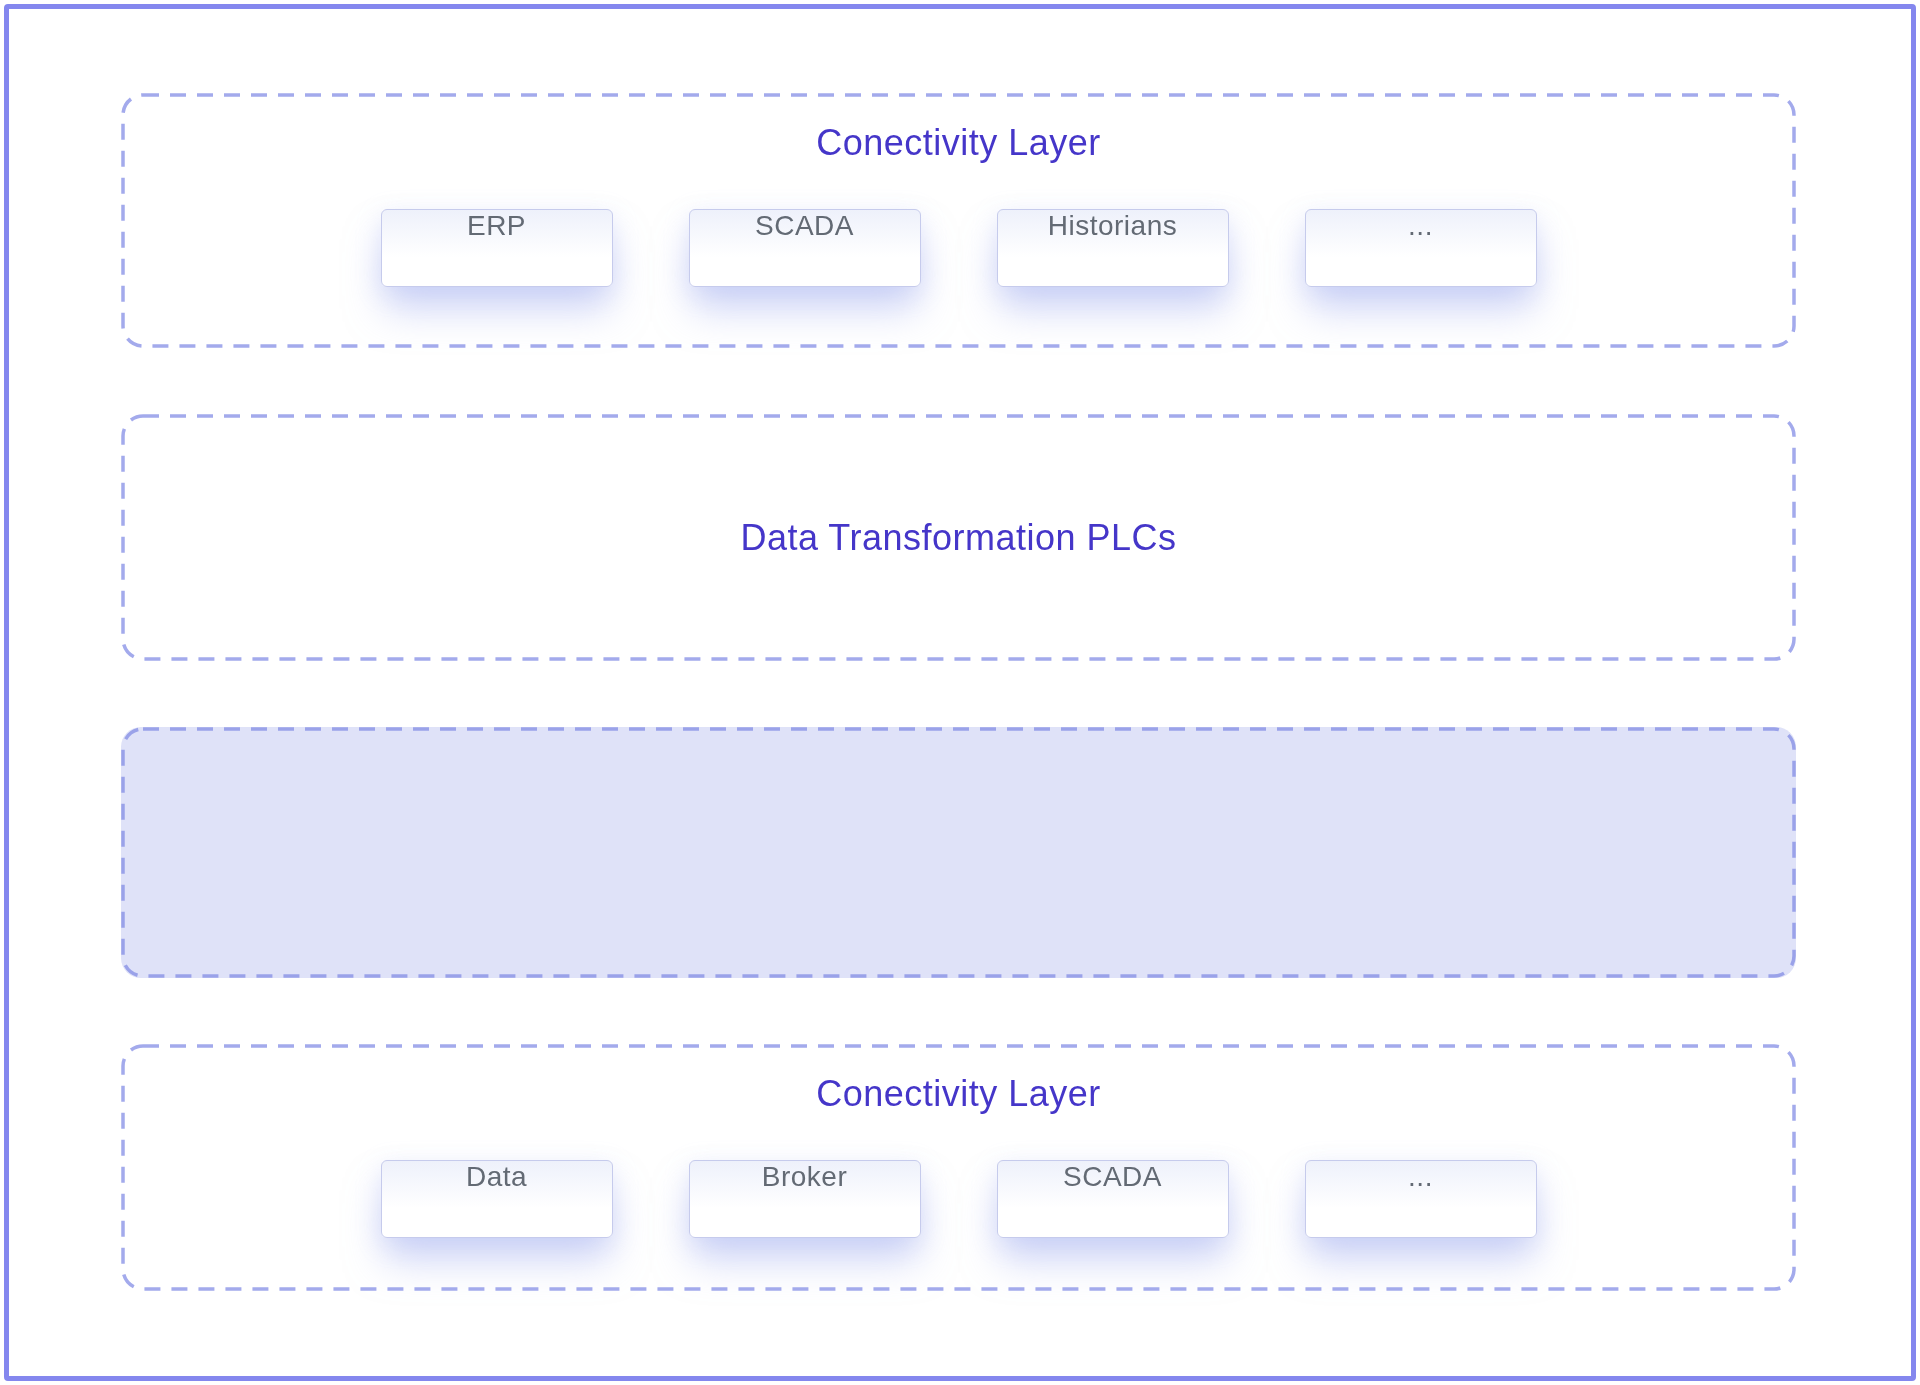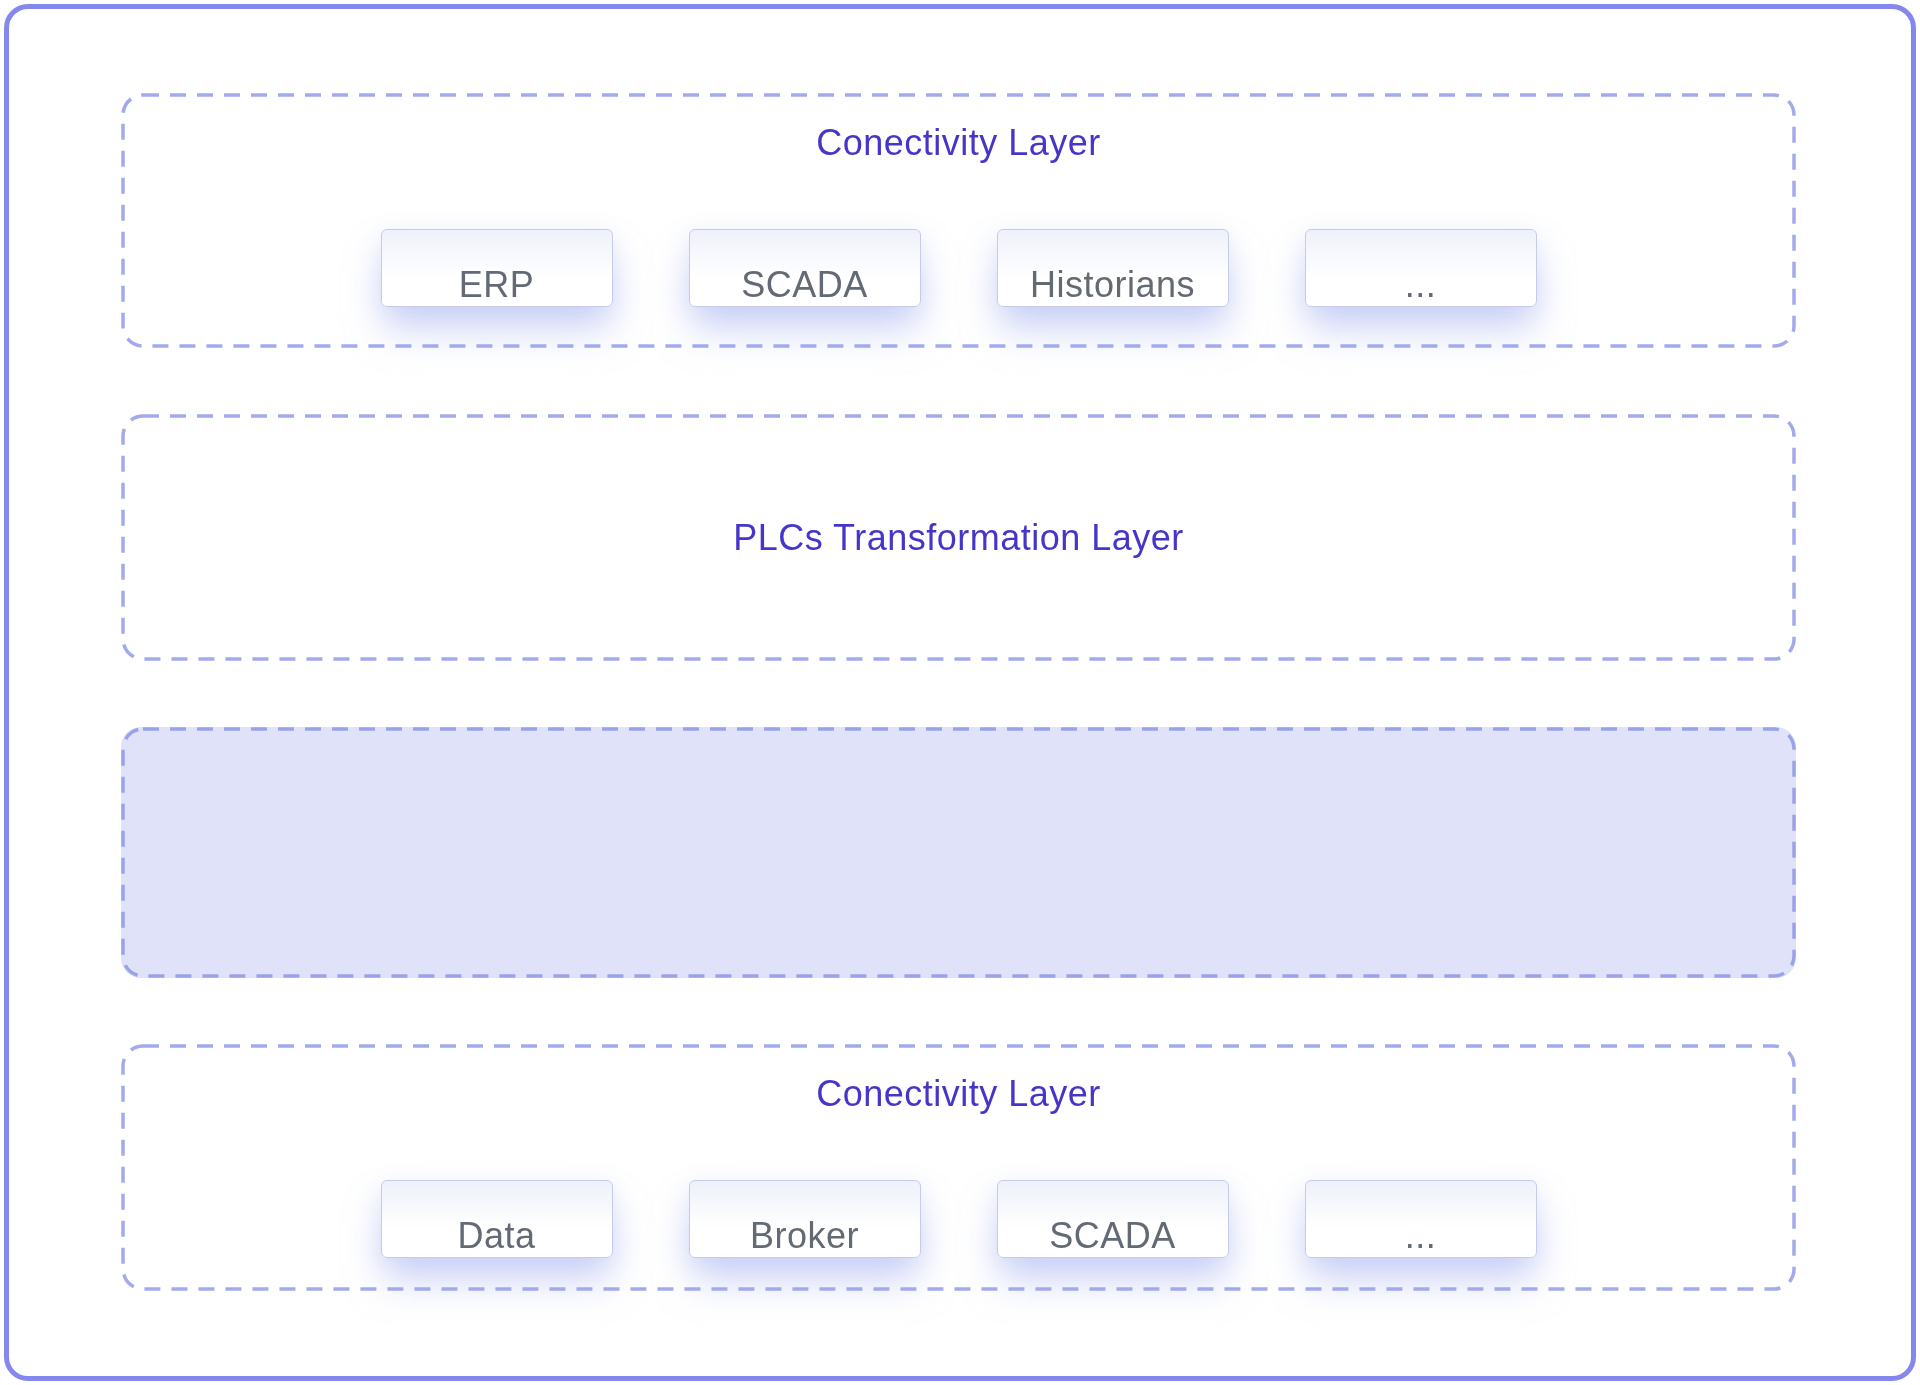--- a/index.html
+++ b/index.html
@@ -10,21 +10,21 @@
     --node-text:#636a74;
     --node-border:#c6cbec;
     --broker-fill:#dfe2f8;
   }
   *{box-sizing:border-box;margin:0;padding:0;}
   html,body{width:1920px;height:1385px;background:#ffffff;overflow:hidden;
     font-family:"Liberation Sans","DejaVu Sans",sans-serif;}
   .card{
     width:1912px;height:1377px;margin:4px;
     border:5px solid var(--card-border);
-    border-radius:24px;
+    border-radius:4px;
     background:#ffffff;
     position:relative;
   }
   .inner{
     height:100%;
     padding:84px 112px 0;
     display:flex;
     flex-direction:column;
     gap:66px;
   }
@@ -56,30 +56,29 @@
     justify-content:center;
   }
   .node-row{
     margin-top:44px;
     display:flex;
     justify-content:center;
     gap:76px;
   }
   .node{
     width:232px;height:78px;
-    display:flex;align-items:flex-end;justify-content:center;
+    display:flex;align-items:flex-start;justify-content:center;
     border:1.5px solid var(--node-border);
     border-radius:6px;
     background:linear-gradient(180deg,#eef1fb 0%,#ffffff 62%);
     box-shadow:0 26px 38px -4px rgba(162,174,240,0.50),
                0 6px 24px rgba(185,194,244,0.30);
-    font-size:36px;
+    font-size:28px;
     color:var(--node-text);
     letter-spacing:0.5px;
-    margin-top:20px;
   }
 </style>
 </head>
 <body>
 
 <div class="card">
   <div class="inner">
 
     <section class="layer conn" style="height:255px">
       <svg class="dash" width="1675" height="255">
@@ -99,21 +98,21 @@
         <div class="node">
           <span>...</span>
         </div>
       </div>
     </section>
 
     <section class="layer centered" style="height:247px">
       <svg class="dash" width="1675" height="247">
         <rect x="2" y="2" width="1671" height="243" rx="20" stroke-width="3.5" stroke-dasharray="16 11"></rect>
       </svg>
-      <h2 class="layer-title">PLCs Transformation Layer</h2>
+      <h2 class="layer-title">Data Transformation PLCs</h2>
     </section>
 
     <section class="layer centered filled" style="height:251px">
       <svg class="dash" width="1675" height="251">
         <rect x="2" y="2" width="1671" height="247" rx="20" stroke-width="3.5" stroke-dasharray="16 11"></rect>
       </svg>
     </section>
 
     <section class="layer conn" style="height:247px">
       <svg class="dash" width="1675" height="247">

